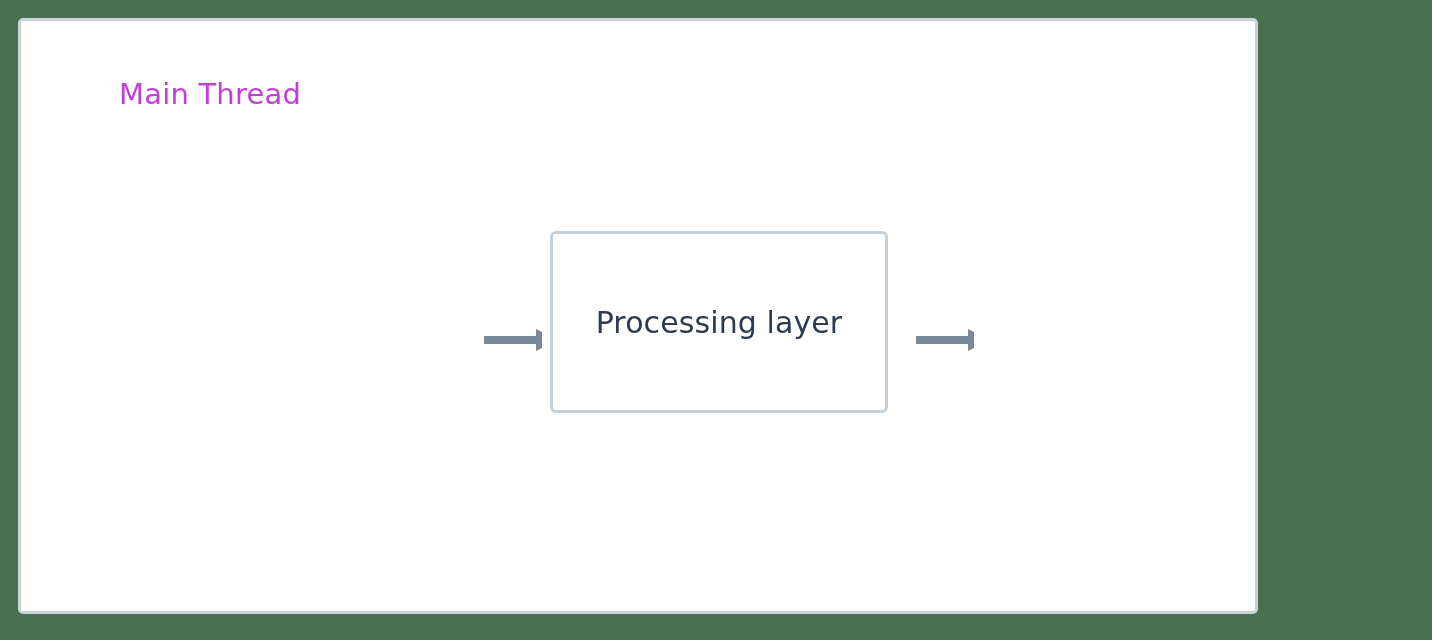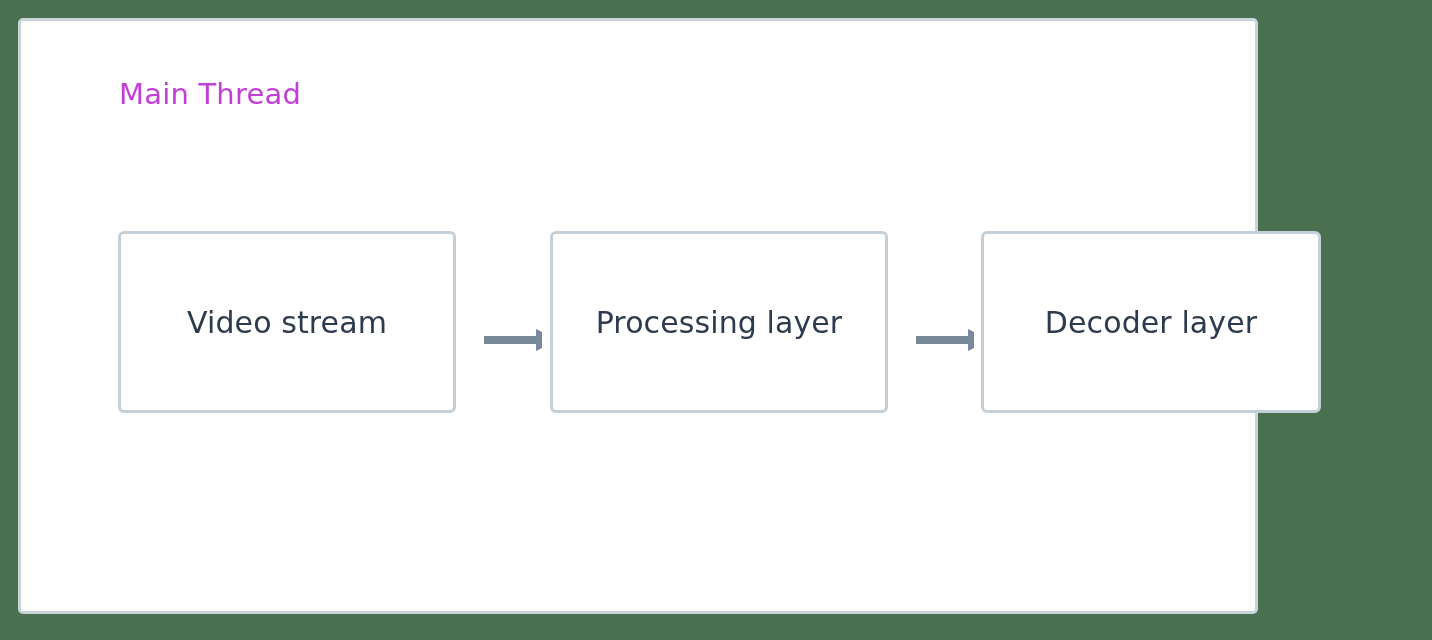--- a/index.html
+++ b/index.html
@@ -83,40 +83,34 @@
 </style>
 </head>
 <body>
 
 <div id="diagram-canvas">
 
   <div id="subgraph-title">Main Thread</div>
 
   <div id="flow-row">
 
-    <div class="node-box" id="node-video-stream">
-      <span class="node-label">Video stream</span>
-    </div>
 
     <div class="edge-arrow" id="edge-video-to-processing">
       <svg width="84" height="64" viewBox="0 0 84 64" aria-hidden="true">
         <path d="M26,28 L81,28 L81,36 L26,36 Z" fill="#78899a"></path>
         <path d="M78,21 L100,32 L78,43 Z" fill="#78899a"></path>
       </svg>
     </div>
 
     <div class="node-box" id="node-processing-layer">
       <span class="node-label">Processing layer</span>
     </div>
 
     <div class="edge-arrow" id="edge-processing-to-decoder">
       <svg width="84" height="64" viewBox="0 0 84 64" aria-hidden="true">
         <path d="M26,28 L81,28 L81,36 L26,36 Z" fill="#78899a"></path>
         <path d="M78,21 L100,32 L78,43 Z" fill="#78899a"></path>
       </svg>
     </div>
 
-    <div class="node-box" id="node-decoder-layer">
-      <span class="node-label">Decoder layer</span>
-    </div>
 
   </div>
 </div>
 
 </body></html>

